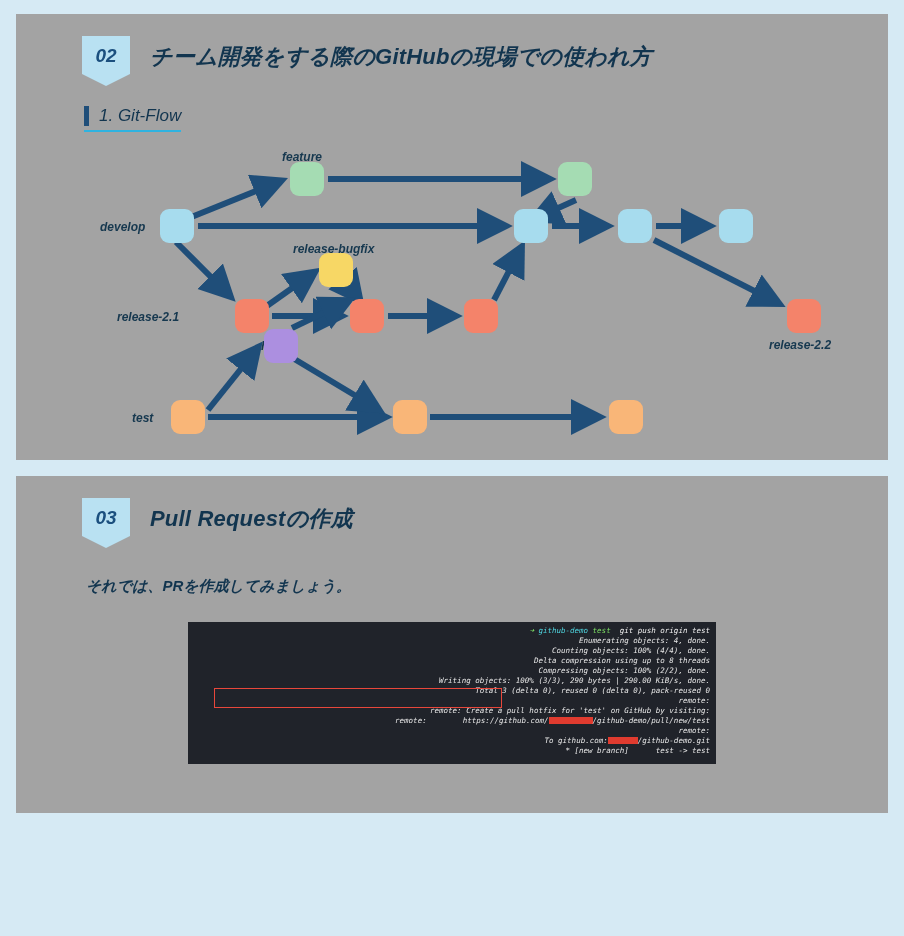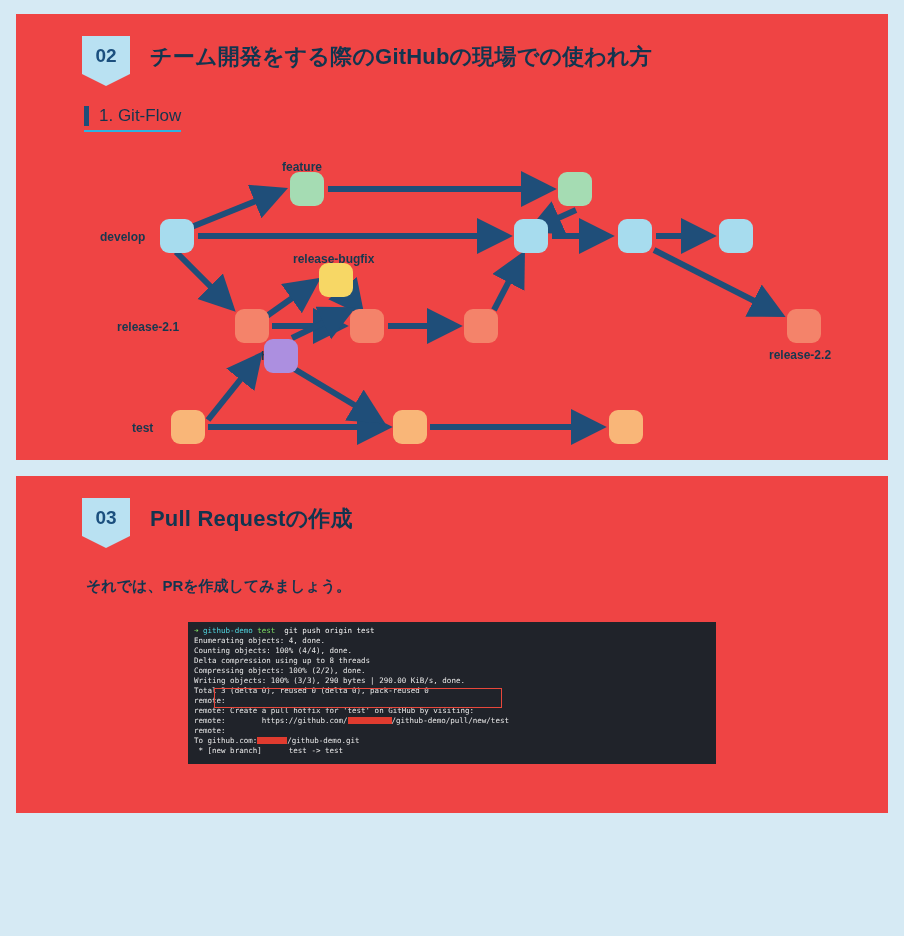--- a/index.html
+++ b/index.html
@@ -12,23 +12,24 @@
     color: #123;
     overflow: hidden;
   }
   .page {
     position: relative;
     width: 904px;
     height: 936px;
     padding: 14px 16px;
   }
   .card {
-    background: #ef4444;
+    background: #a3a3a3;
     width: 872px;
     position: relative;
+    font-style: italic;
   }
   .card-1 { height: 446px; }
   .card-2 { height: 337px; margin-top: 16px; }
 
   
   .sec-head {
     display: flex;
     align-items: flex-start;
     padding: 22px 0 0 66px;
   }
@@ -74,21 +75,21 @@
     font-size: 17px;
     color: #12354f;
     font-weight: 500;
   }
 
   
   .flow {
     position: relative;
     width: 872px;
     height: 300px;
-    margin-top: 20px;
+    margin-top: 10px;
   }
   .flow svg { position: absolute; left: 0; top: 0; }
   .node {
     position: absolute;
     width: 34px;
     height: 34px;
     border-radius: 9px;
   }
   .lbl {
     position: absolute;
@@ -122,20 +123,21 @@
   }
   .terminal {
     width: 528px;
     background: #20232a;
     padding: 4px 6px 8px 6px;
     font-family: "DejaVu Sans Mono", monospace;
     font-size: 7.5px;
     line-height: 1.33;
     color: #e8e8e8;
     position: relative;
+    text-align: right;
   }
   .term-line { white-space: pre; }
   .t-green { color: #7ddf64; }
   .t-cyan { color: #4fd6e0; }
   .t-white { color: #f2f2f2; }
   .t-red-block {
     display: inline-block;
     background: #e03b2f;
     color: #e03b2f;
     width: 44px;

